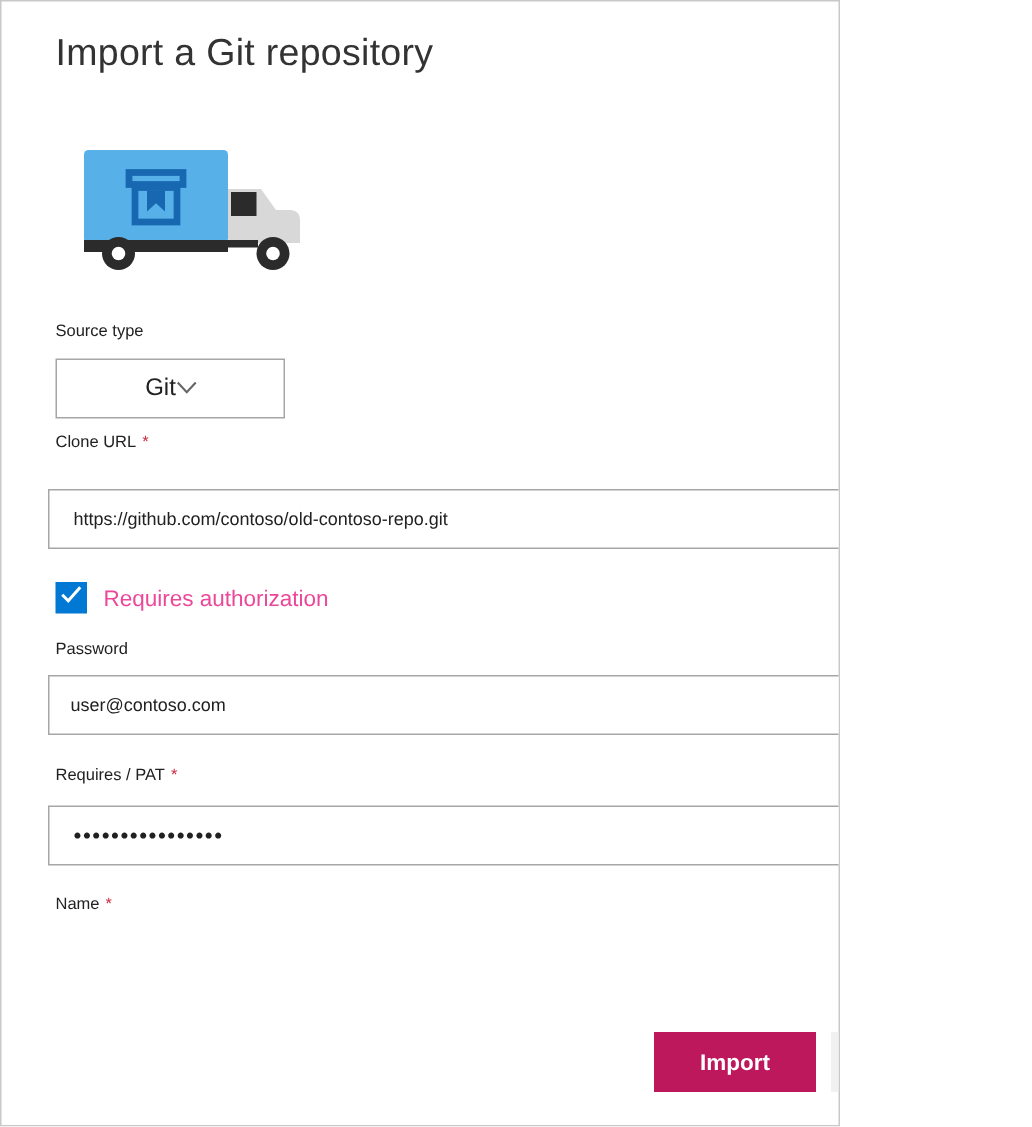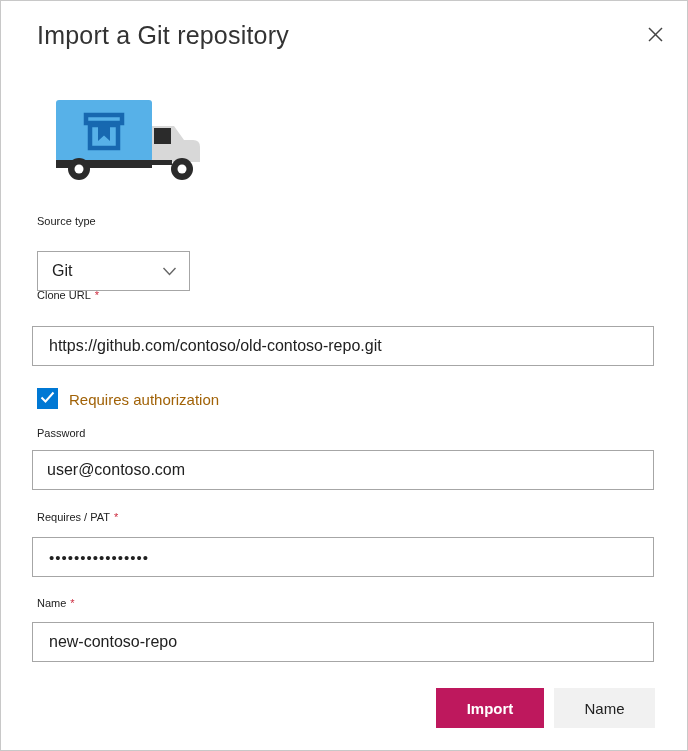--- a/index.html
+++ b/index.html
@@ -1,20 +1,20 @@
 <!DOCTYPE html>
 <html><head>
 <meta charset="utf-8">
 <style>
   html, body { margin: 0; padding: 0; background: #fff; }
   body { font-family: "Liberation Sans", sans-serif; color: #212121; }
 
   .dialog {
     position: relative;
-    width: 688px;
+    width: 560px;
     height: 751px;
     box-sizing: border-box;
     background: #ffffff;
     border: 1px solid #c8c8c8;
     overflow: hidden;
   }
 
   .dialog-title {
     position: absolute;
     left: 36px;
@@ -57,46 +57,46 @@
     white-space: nowrap;
   }
   .required {
     color: #cc293d;
     margin-left: 4px;
   }
 
   .select-box {
     position: absolute;
     left: 36px;
-    top: 250px;
+    top: 238px;
     width: 153px;
     height: 40px;
     box-sizing: border-box;
     border: 1px solid #a6a6a6;
     background: #fff;
     display: flex;
     align-items: center;
-    justify-content: space-between;
+    justify-content: center;
     padding: 0 12px 0 14px;
     font-size: 16px;
     color: #212121;
     cursor: pointer;
   }
 
   .text-input {
     position: absolute;
     left: 31px;
     width: 622px;
     height: 40px;
     box-sizing: border-box;
     border: 1px solid #a6a6a6;
     background: #fff;
     padding: 0 16px;
     font-family: "Liberation Sans", sans-serif;
-    font-size: 16px;
+    font-size: 12px;
     color: #212121;
     outline: none;
   }
   .text-input.password { letter-spacing: 1px; font-size: 15px; }
 
   .checkbox {
     position: absolute;
     left: 36px;
     top: 387px;
     width: 21px;
@@ -105,21 +105,21 @@
     display: flex;
     align-items: center;
     justify-content: center;
     cursor: pointer;
   }
   .checkbox-label {
     position: absolute;
     left: 68px;
     top: 390px;
     font-size: 15px;
-    color: #a16207;
+    color: #ec4899;
     white-space: nowrap;
   }
 
   .btn {
     position: absolute;
     top: 687px;
     height: 40px;
     box-sizing: border-box;
     border: none;
     font-family: "Liberation Sans", sans-serif;
@@ -210,18 +210,17 @@
   <input class="text-input" style="top: 449px; padding-left: 14px;" type="text" value="user@contoso.com">
 
   <div class="field-label" style="top:510px">
     <span>Requires / PAT</span><span class="required">*</span>
   </div>
   <input class="text-input password" style="top: 536px;" type="text" value="••••••••••••••••">
 
   <div class="field-label" style="top:596px">
     <span>Name</span><span class="required">*</span>
   </div>
-  <input class="text-input" style="top: 621px;" type="text" value="new-contoso-repo">
 
   <button class="btn btn-primary">Import</button>
   <button class="btn btn-secondary">Name</button>
 
 </div>
 
 </body></html>

